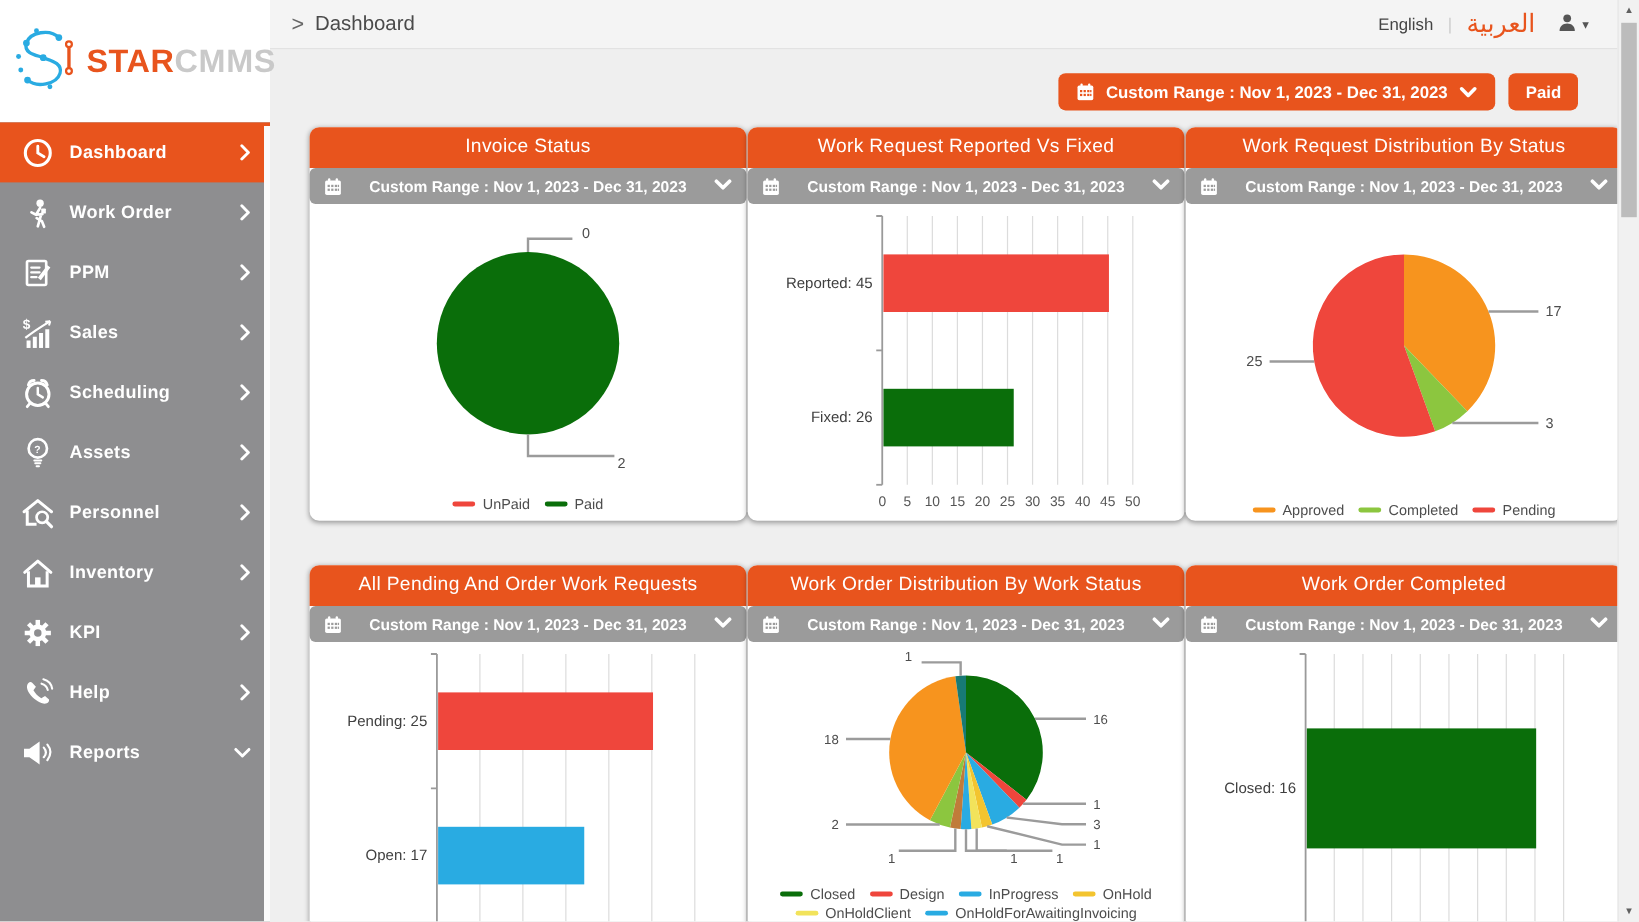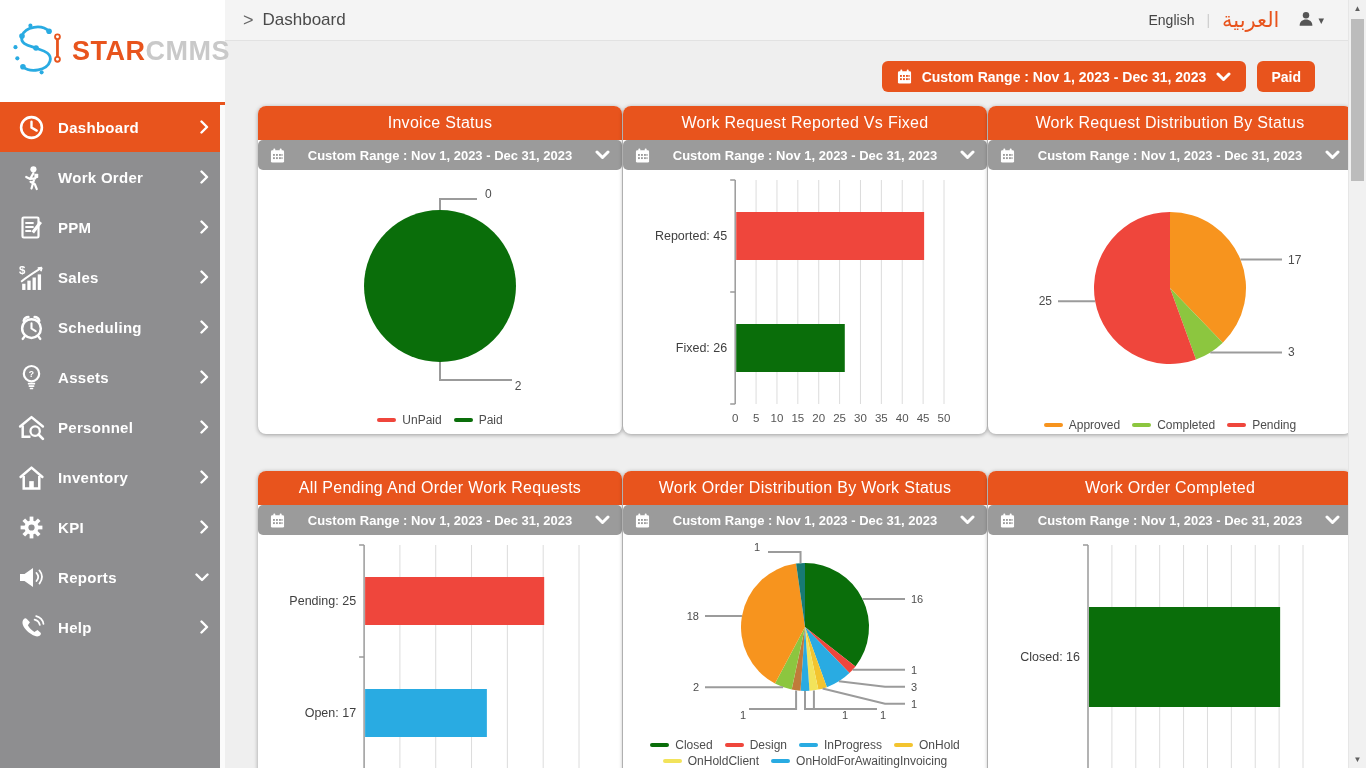--- a/index.html
+++ b/index.html
@@ -237,43 +237,43 @@
           </span>
           <span class="nav-label">KPI</span>
           <span class="nav-chev">
             <svg width="9" height="14" viewBox="0 0 9 14">
               <polyline points="1.5,1.5 7,7 1.5,12.5" fill="none" stroke="#fff" stroke-width="2.4" stroke-linecap="round" stroke-linejoin="round"></polyline>
             </svg>
           </span>
         </div>
         <div class="nav-item">
           <span class="nav-icon">
+            <svg width="27" height="27" viewBox="0 0 26 26">
+              <path d="M5.5 5 C3.5 7 4 11 7.5 15 C11 19 16 22 19.5 21.5 C21.5 21.2 22.3 19.5 22 18.3 L18.8 15.5 L15.8 17.3 C13 15.5 11 13.5 9.5 10.8 L11.5 8 L8.5 4.8 C7.5 3.8 6.3 4.2 5.5 5 Z" fill="#fff"></path>
+              <path d="M16 5.5 q4 1 5 5 M17.5 2 q6 1.5 7 7.5" fill="none" stroke="#fff" stroke-width="1.7" stroke-linecap="round"></path>
+            </svg>
+          </span>
+          <span class="nav-label">Help</span>
+          <span class="nav-chev">
+            <svg width="9" height="14" viewBox="0 0 9 14">
+              <polyline points="1.5,1.5 7,7 1.5,12.5" fill="none" stroke="#fff" stroke-width="2.4" stroke-linecap="round" stroke-linejoin="round"></polyline>
+            </svg>
+          </span>
+        </div>
+        <div class="nav-item">
+          <span class="nav-icon">
             <svg width="28" height="26" viewBox="0 0 28 26">
               <path d="M3 10 v7 h4.5 l8.5 6 V4 L7.5 10 Z" fill="#fff"></path>
               <path d="M19.5 9 q3.5 4 0 8 M22.5 6.5 q5 6 0 13" fill="none" stroke="#fff" stroke-width="1.8" stroke-linecap="round"></path>
             </svg>
           </span>
           <span class="nav-label">Reports</span>
           <span class="nav-chev">
             <svg width="14" height="9" viewBox="0 0 14 9">
               <polyline points="1.5,1.5 7,7 12.5,1.5" fill="none" stroke="#fff" stroke-width="2.4" stroke-linecap="round" stroke-linejoin="round"></polyline>
-            </svg>
-          </span>
-        </div>
-        <div class="nav-item">
-          <span class="nav-icon">
-            <svg width="27" height="27" viewBox="0 0 26 26">
-              <path d="M5.5 5 C3.5 7 4 11 7.5 15 C11 19 16 22 19.5 21.5 C21.5 21.2 22.3 19.5 22 18.3 L18.8 15.5 L15.8 17.3 C13 15.5 11 13.5 9.5 10.8 L11.5 8 L8.5 4.8 C7.5 3.8 6.3 4.2 5.5 5 Z" fill="#fff"></path>
-              <path d="M16 5.5 q4 1 5 5 M17.5 2 q6 1.5 7 7.5" fill="none" stroke="#fff" stroke-width="1.7" stroke-linecap="round"></path>
-            </svg>
-          </span>
-          <span class="nav-label">Help</span>
-          <span class="nav-chev">
-            <svg width="9" height="14" viewBox="0 0 9 14">
-              <polyline points="1.5,1.5 7,7 1.5,12.5" fill="none" stroke="#fff" stroke-width="2.4" stroke-linecap="round" stroke-linejoin="round"></polyline>
             </svg>
           </span>
         </div>
       </nav>
     <div class="sidebar-strip"></div>
   </aside>
 
   <div class="main">
     <div class="topbar">
       <div class="breadcrumb">

